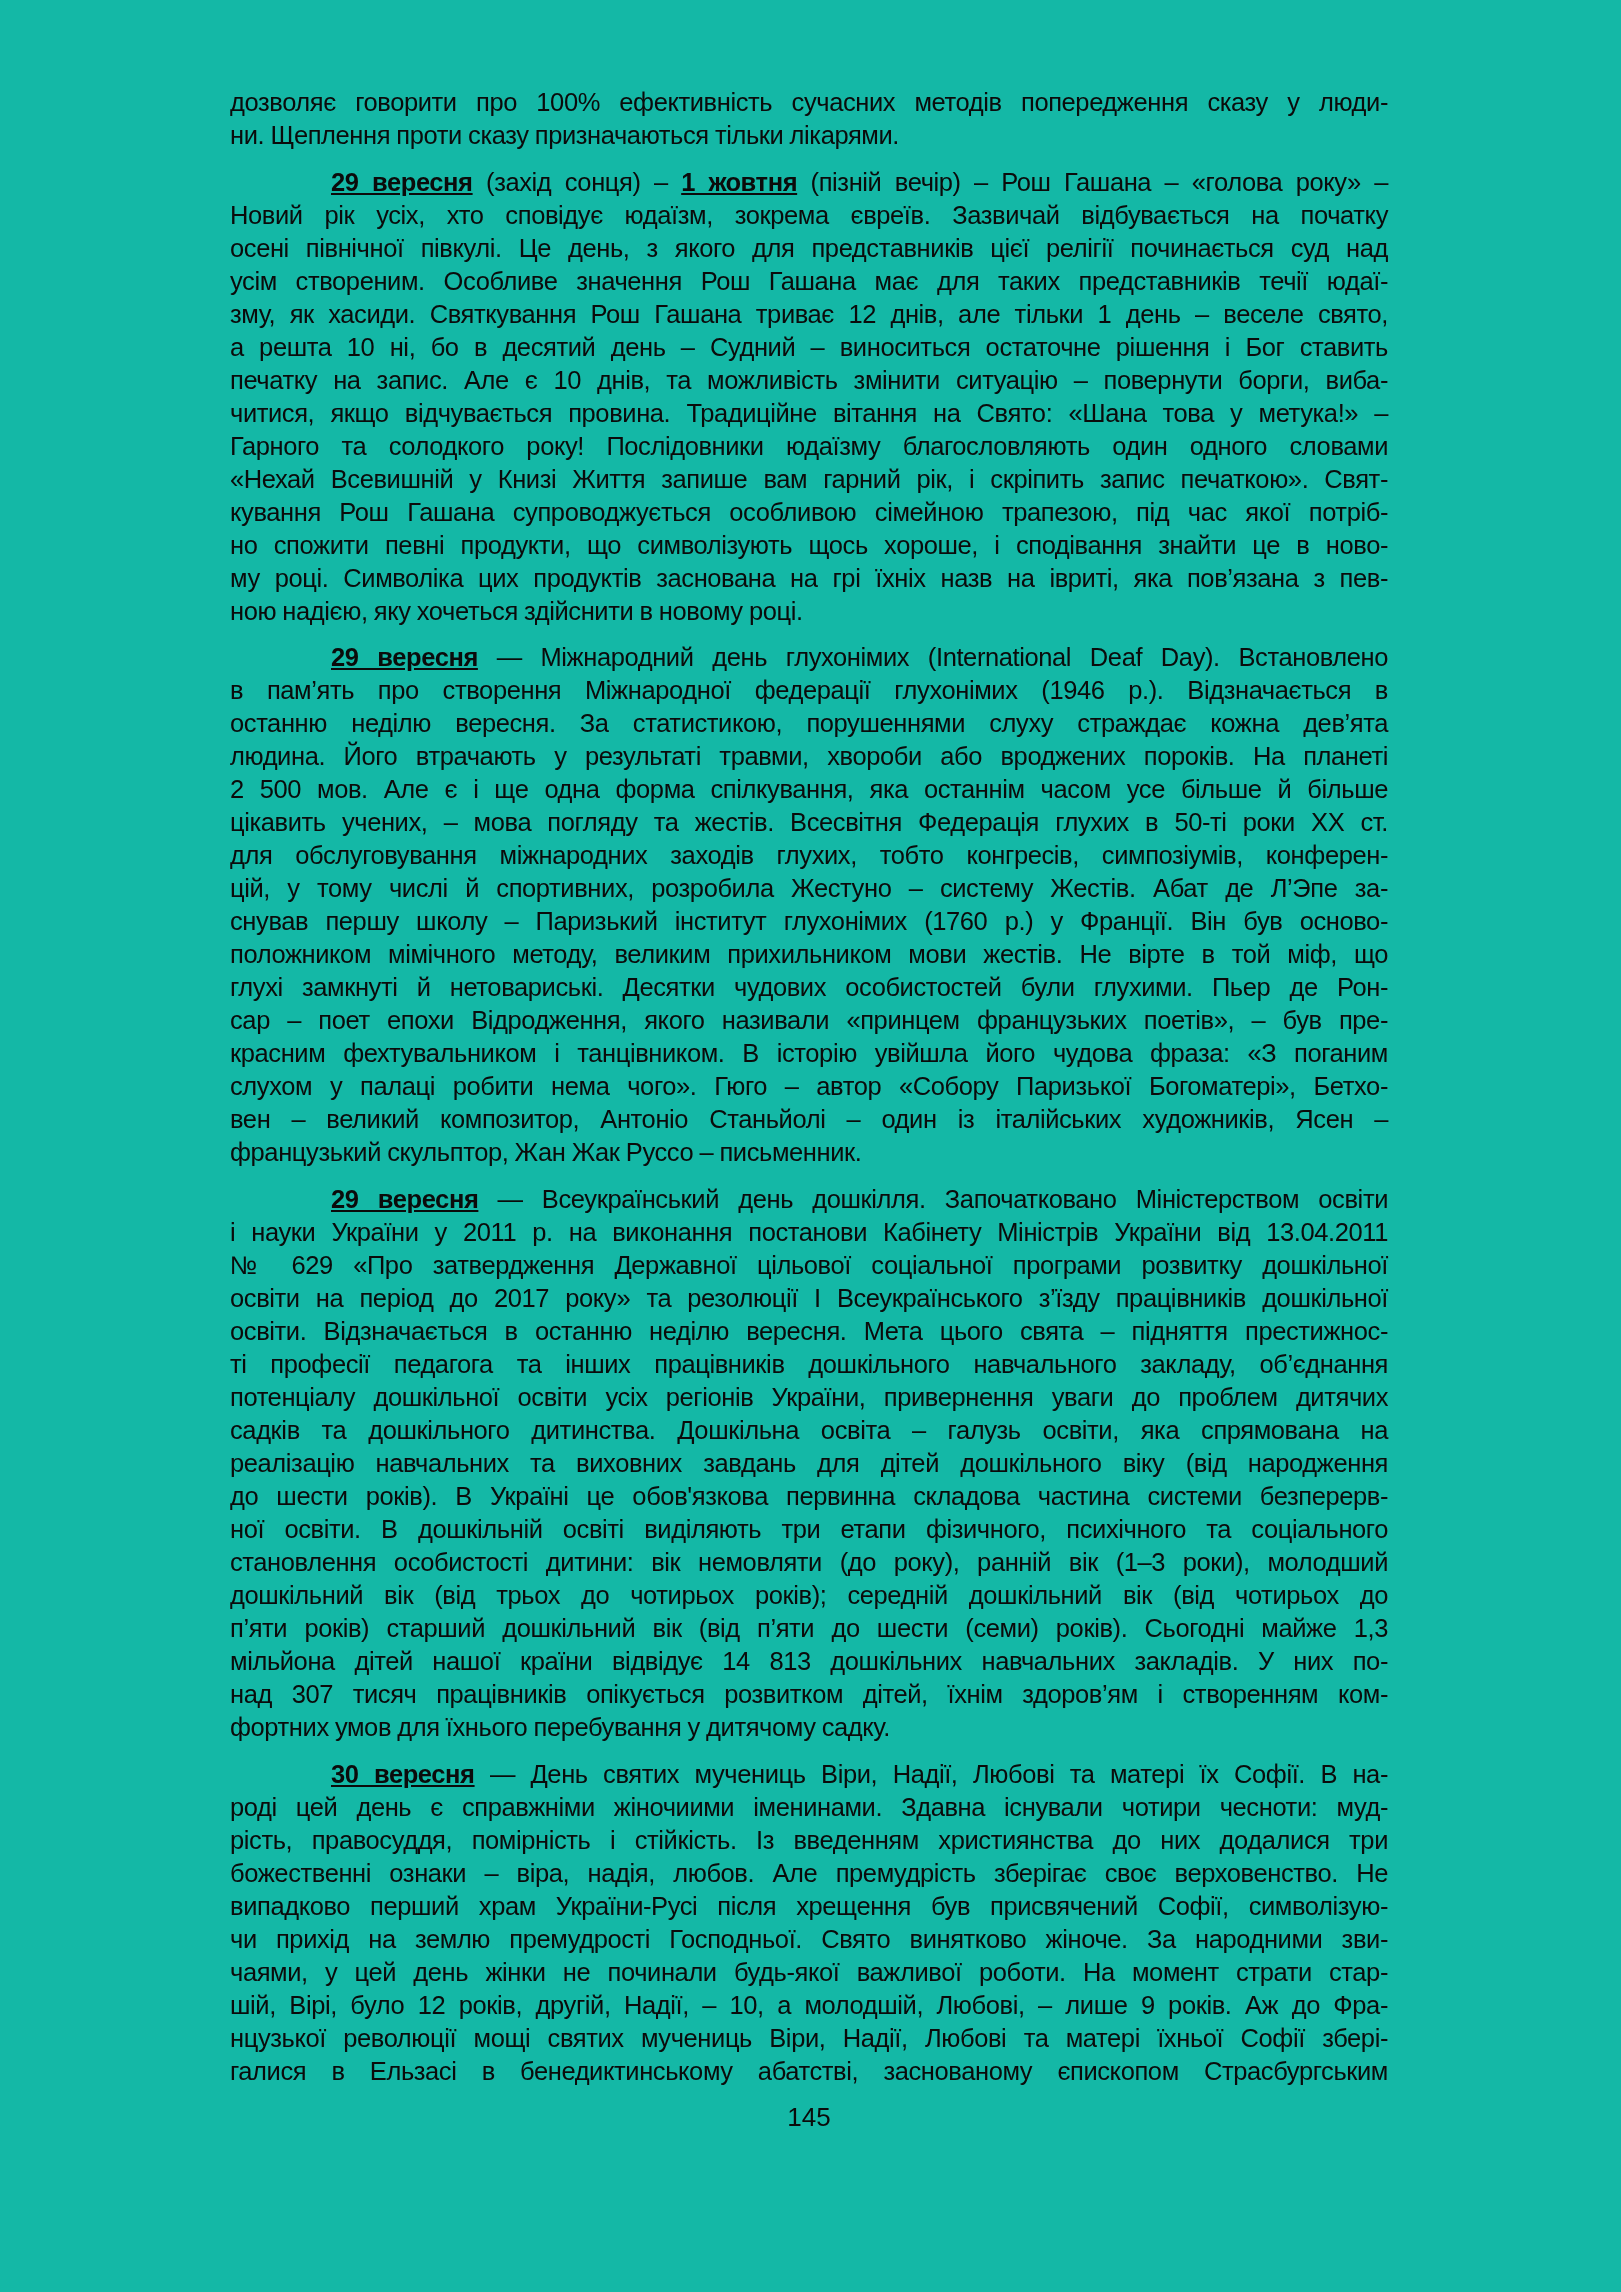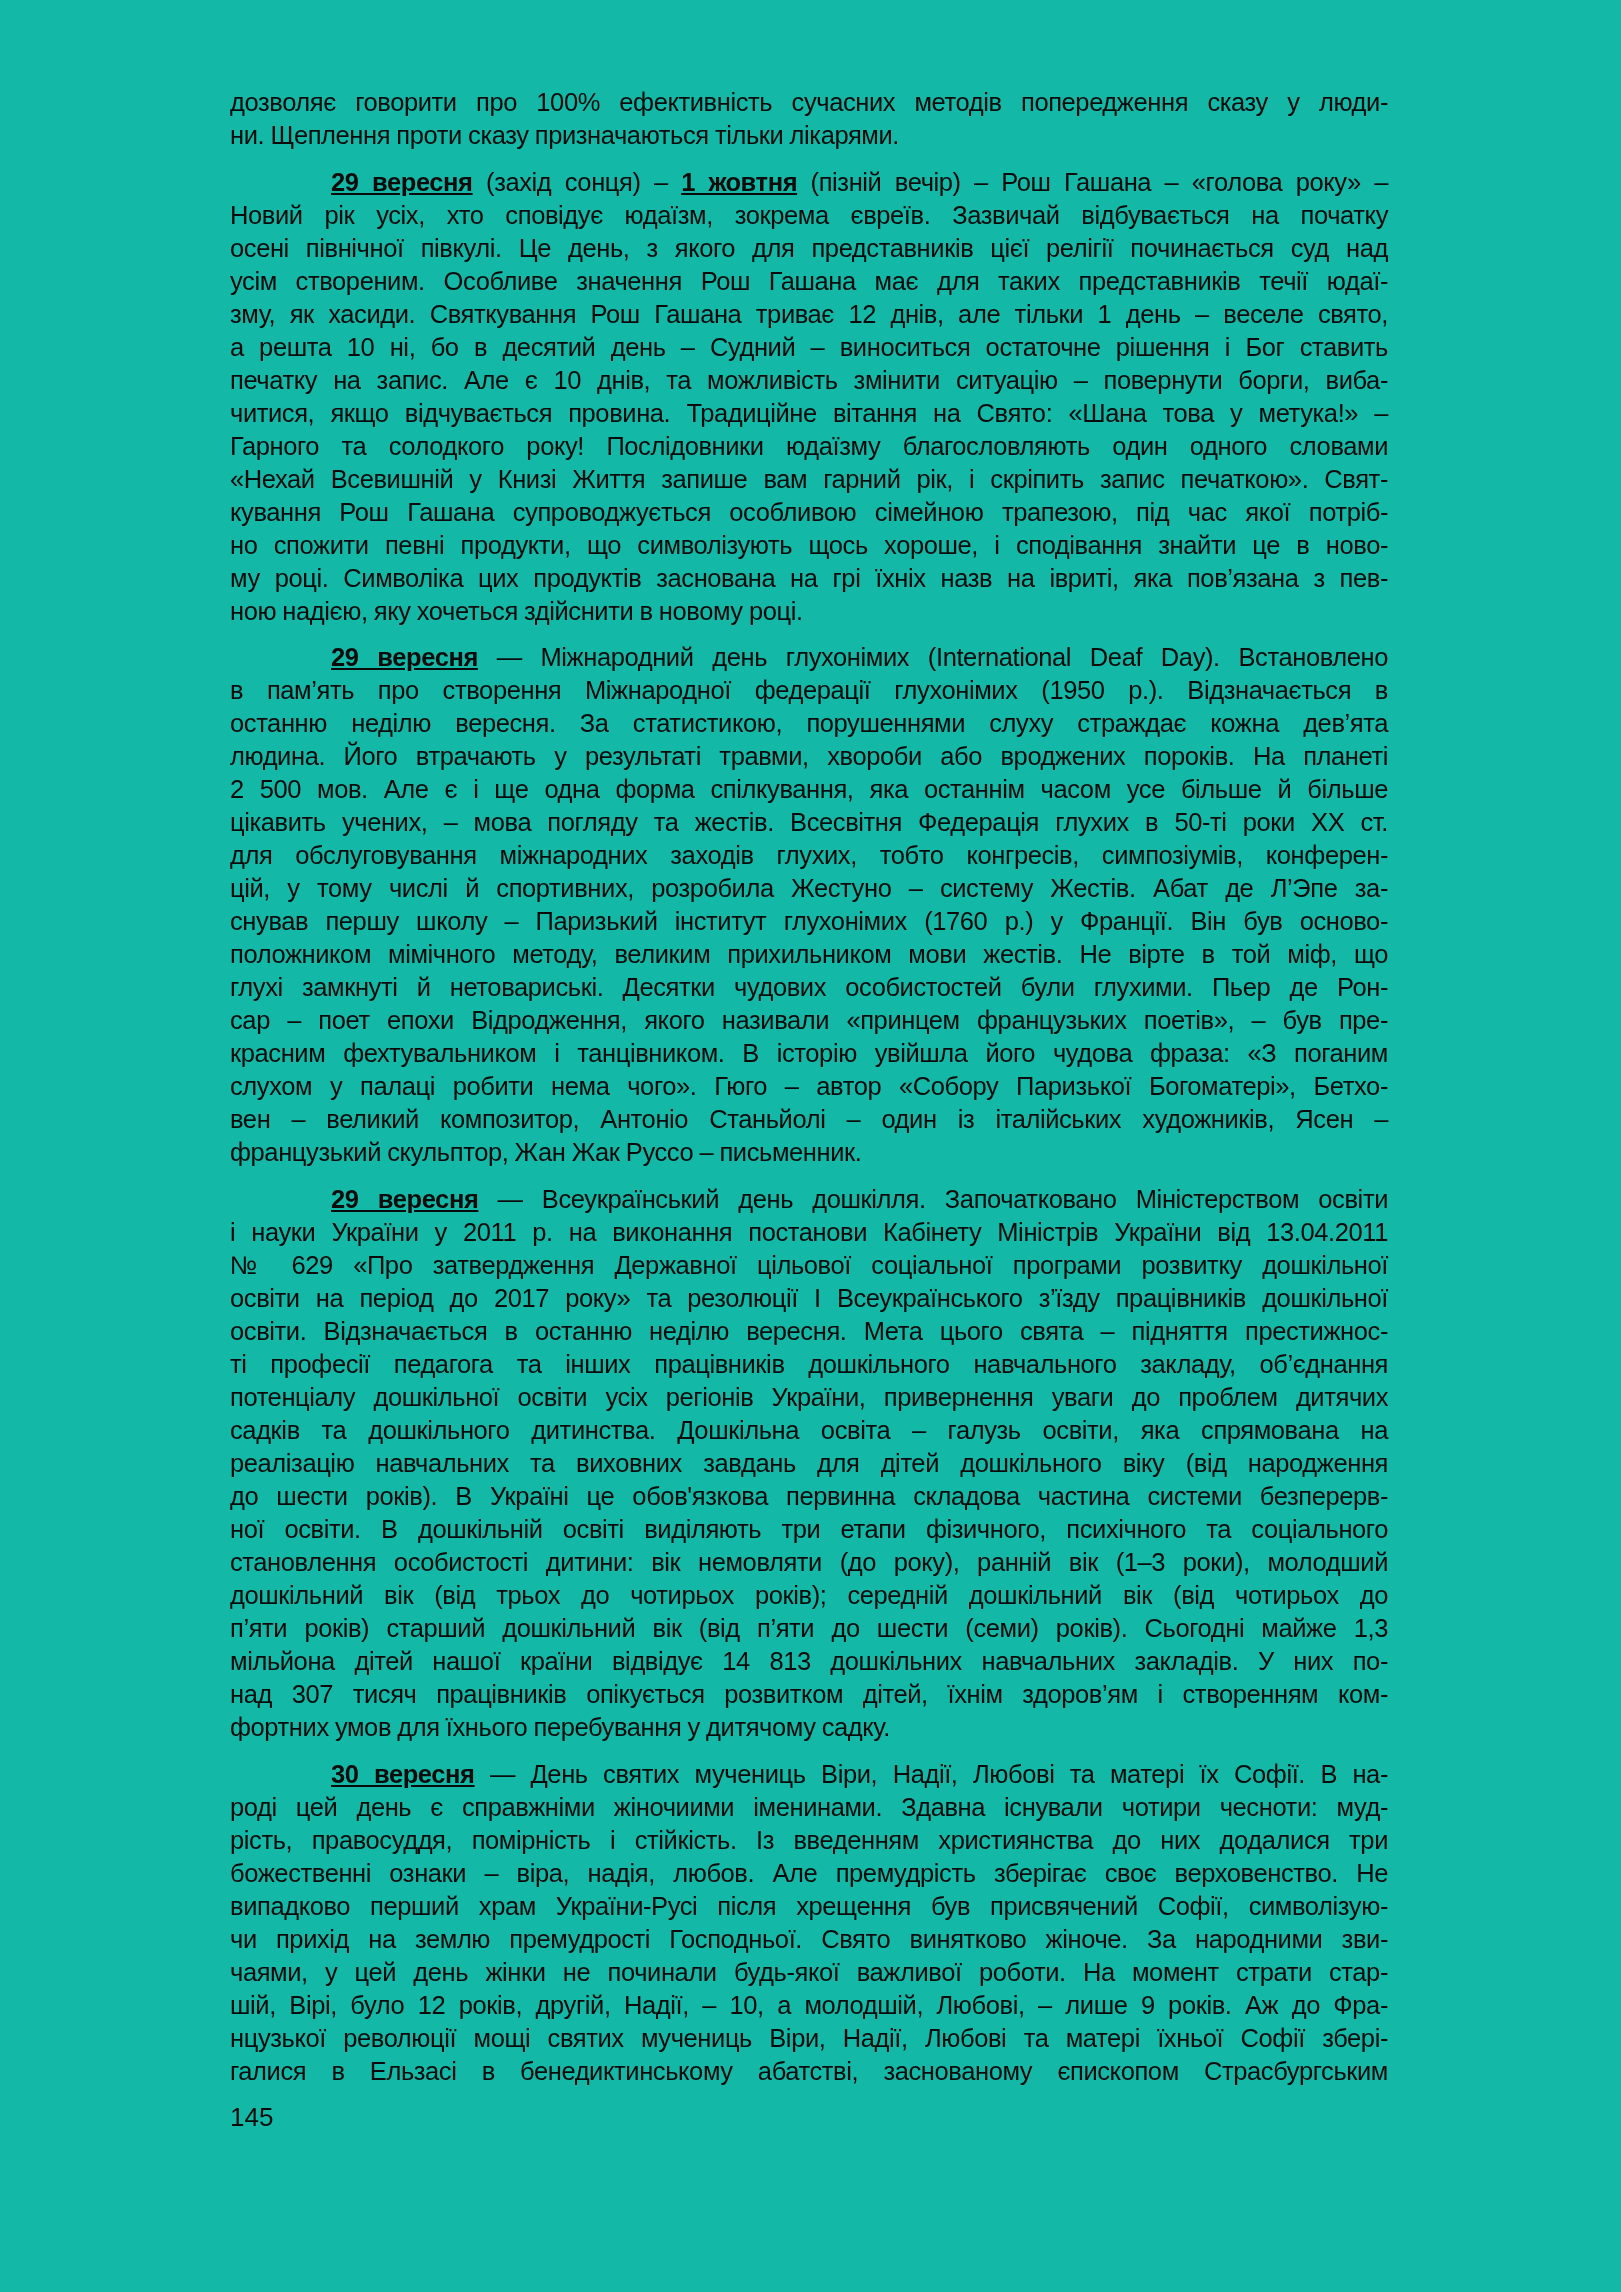--- a/index.html
+++ b/index.html
@@ -29,21 +29,21 @@
     text-align: justify;
     text-align-last: justify;
     white-space: normal;
   }
   .line.indent { text-indent: 101px; }
   .line.last { text-align-last: left; }
   .run.bold { font-weight: 700; text-decoration: underline; }
   .page-number {
     margin-top: 9.8px;
     width: 1158px;
-    text-align: left;
+    text-align: center;
     font-size: 26px;
     line-height: 33px;
   }
 </style>
 </head>
 <body>
 
 <div class="page">
   <main class="text-block" id="text-block">
 
@@ -62,21 +62,21 @@
         <div class="line"><span class="run">читися, якщо відчувається провина. Традиційне вітання на Свято: «Шана това у метука!» –</span></div>
         <div class="line"><span class="run">Гарного та солодкого року! Послідовники юдаїзму благословляють один одного словами</span></div>
         <div class="line"><span class="run">«Нехай Всевишній у Книзі Життя запише вам гарний рік, і скріпить запис печаткою». Свят-</span></div>
         <div class="line"><span class="run">кування Рош Гашана супроводжується особливою сімейною трапезою, під час якої потріб-</span></div>
         <div class="line"><span class="run">но спожити певні продукти, що символізують щось хороше, і сподівання знайти це в ново-</span></div>
         <div class="line"><span class="run">му році. Символіка цих продуктів заснована на грі їхніх назв на івриті, яка пов’язана з пев-</span></div>
         <div class="line last"><span class="run">ною надією, яку хочеться здійснити в новому році.</span></div>
       </div>
       <div class="para">
         <div class="line indent"><span class="run bold">29 вересня</span><span class="run"> — Міжнародний день глухонімих (International Deaf Day). Встановлено</span></div>
-        <div class="line"><span class="run">в пам’ять про створення Міжнародної федерації глухонімих (1950 р.). Відзначається в</span></div>
+        <div class="line"><span class="run">в пам’ять про створення Міжнародної федерації глухонімих (1946 р.). Відзначається в</span></div>
         <div class="line"><span class="run">останню неділю вересня. За статистикою, порушеннями слуху страждає кожна дев’ята</span></div>
         <div class="line"><span class="run">людина. Його втрачають у результаті травми, хвороби або вроджених пороків. На планеті</span></div>
         <div class="line"><span class="run">2 500 мов. Але є і ще одна форма спілкування, яка останнім часом усе більше й більше</span></div>
         <div class="line"><span class="run">цікавить учених, – мова погляду та жестів. Всесвітня Федерація глухих в 50-ті роки ХХ ст.</span></div>
         <div class="line"><span class="run">для обслуговування міжнародних заходів глухих, тобто конгресів, симпозіумів, конферен-</span></div>
         <div class="line"><span class="run">цій, у тому числі й спортивних, розробила Жестуно – систему Жестів. Абат де Л’Эпе за-</span></div>
         <div class="line"><span class="run">снував першу школу – Паризький інститут глухонімих (1760 р.) у Франції. Він був осново-</span></div>
         <div class="line"><span class="run">положником мімічного методу, великим прихильником мови жестів. Не вірте в той міф, що</span></div>
         <div class="line"><span class="run">глухі замкнуті й нетовариські. Десятки чудових особистостей були глухими. Пьер де Рон-</span></div>
         <div class="line"><span class="run">сар – поет епохи Відродження, якого називали «принцем французьких поетів», – був пре-</span></div>

